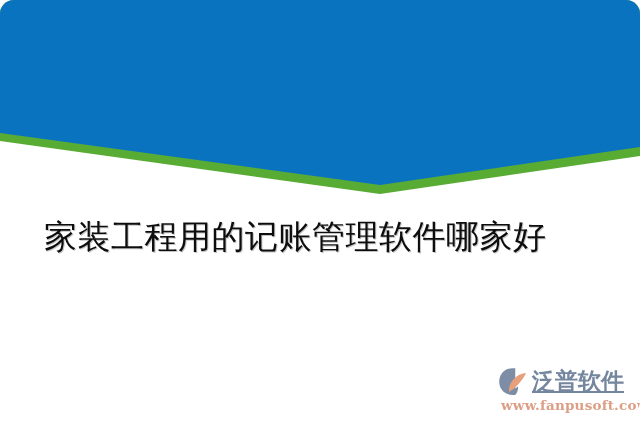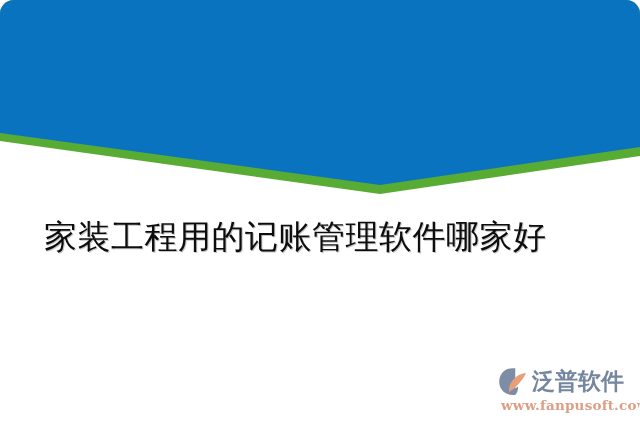--- a/index.html
+++ b/index.html
@@ -75,20 +75,21 @@
     display: block;
   }
   .logo-name {
     font-family: "DejaVu Sans", "Liberation Sans", sans-serif;
     font-size: 23px;
     line-height: 25px;
     font-weight: 700;
     color: #75869f;
     letter-spacing: 0px;
     white-space: nowrap;
+    text-decoration: underline;
   }
   .logo-url {
     margin-top: 1px;
     margin-left: 3px;
     font-family: "DejaVu Serif", "Liberation Serif", serif;
     font-size: 13.5px;
     line-height: 16px;
     font-weight: 700;
     color: #dc9f86;
     letter-spacing: 0.2px;

